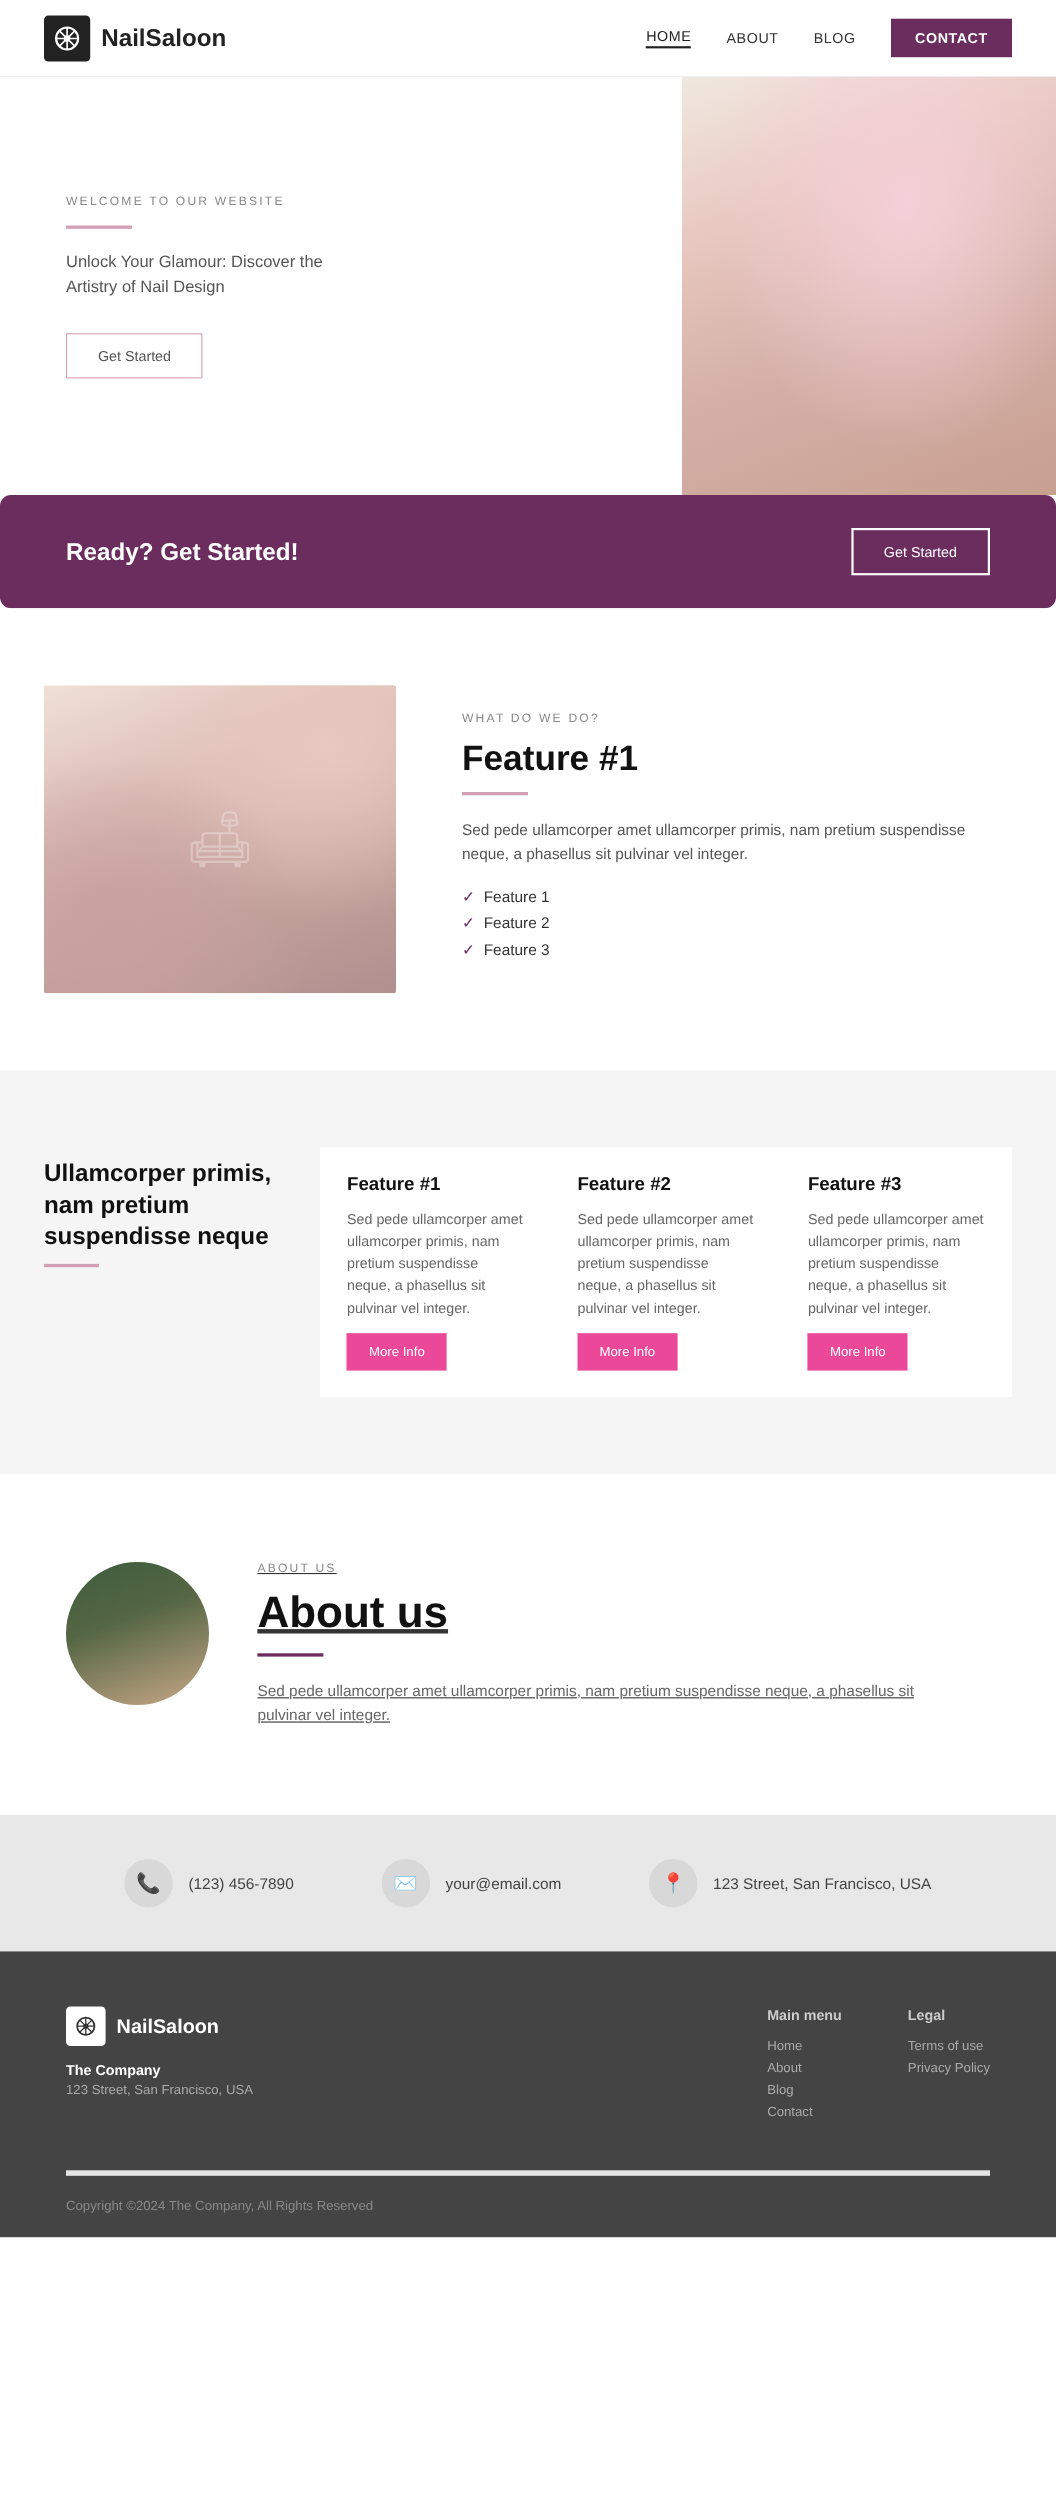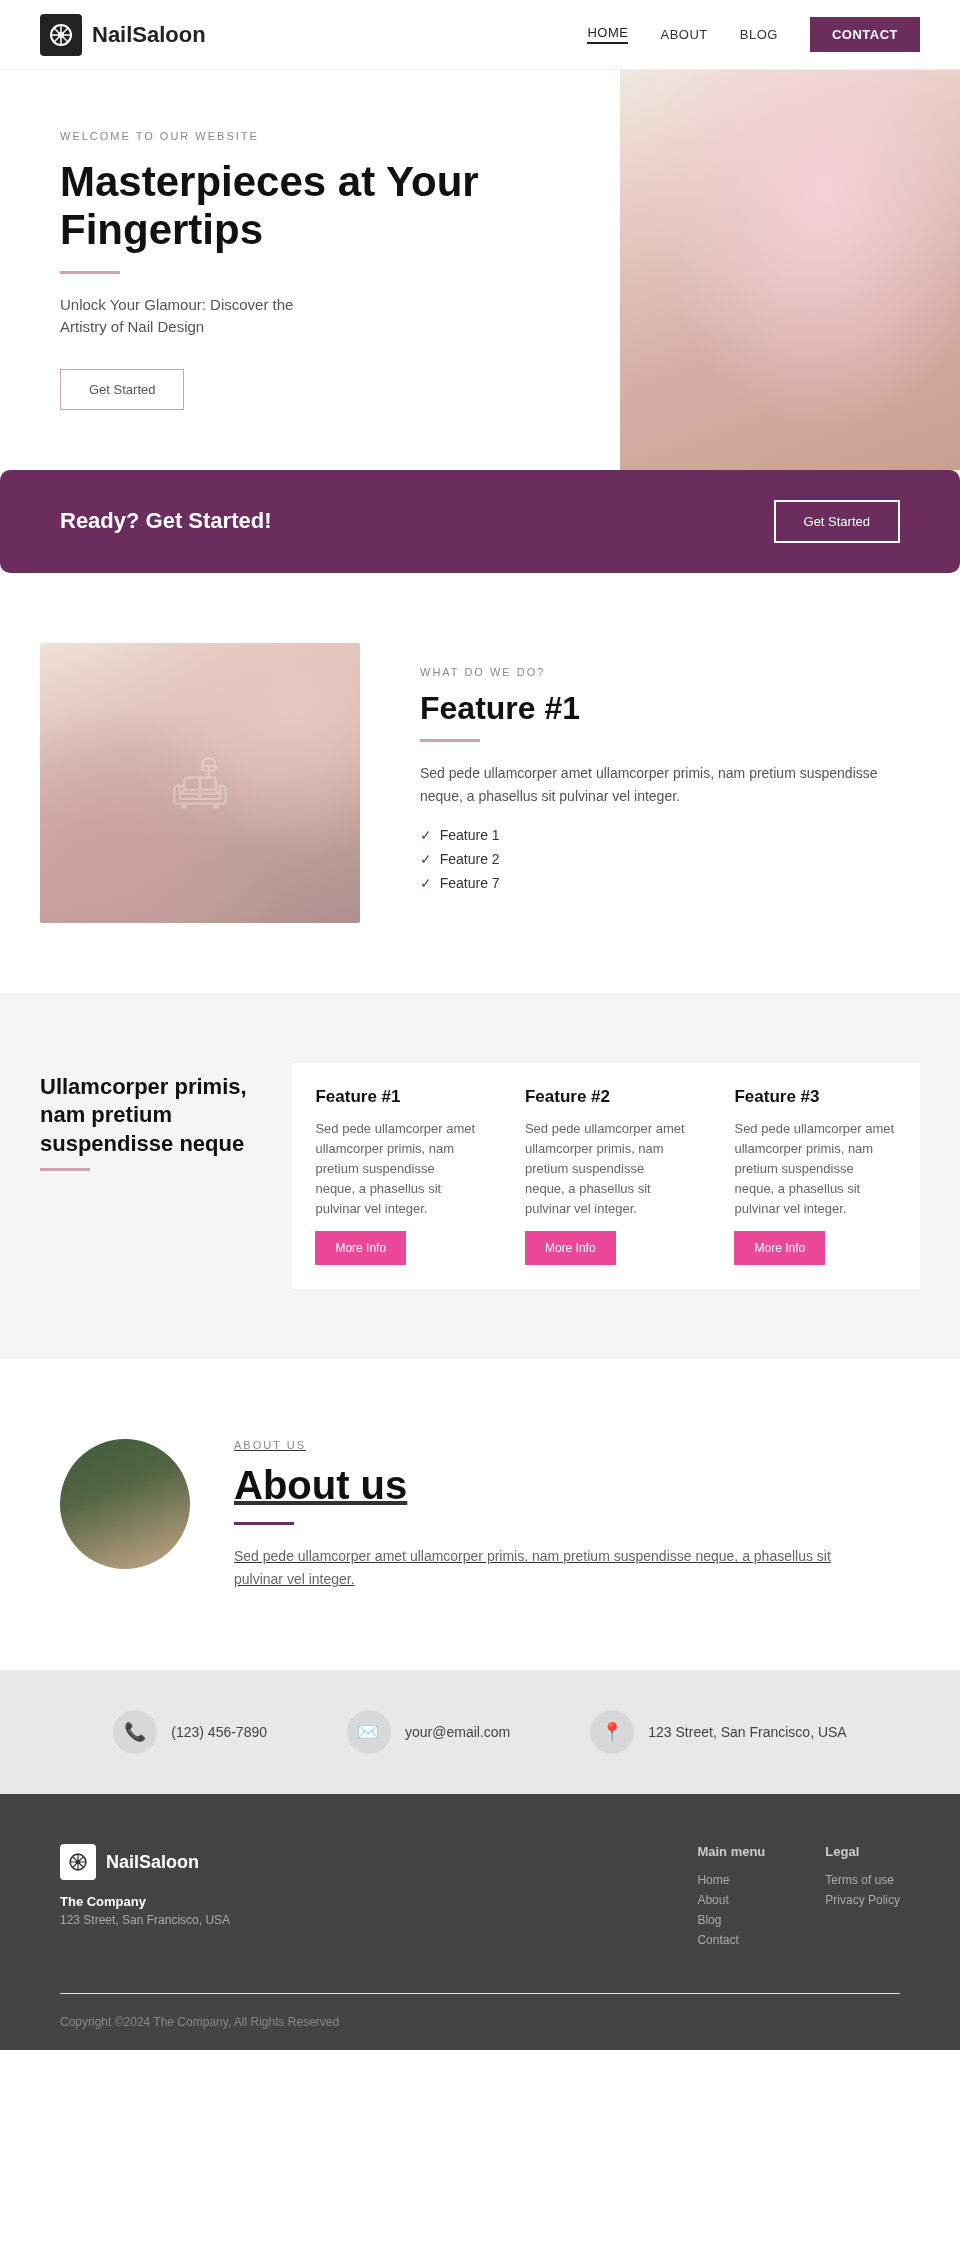--- a/index.html
+++ b/index.html
@@ -207,21 +207,21 @@
     .footer-col { }
     .footer-col-title {
       font-size: 13px; font-weight: 600; color: #ccc;
       font-family: sans-serif; margin-bottom: 14px;
     }
     .footer-link {
       display: block; font-size: 12px; color: #aaa;
       font-family: sans-serif; text-decoration: none; margin-bottom: 6px;
     }
     .footer-bottom {
-      border-top: 1px solid #e5e5e5; padding-top: 18px;
+      border-top: 5px solid #e5e5e5; padding-top: 18px;
     }
     .footer-copyright {
       font-size: 12px; color: #888; font-family: sans-serif;
     }
 
     
     .salon-room-img {
       width: 100%; height: 100%;
       background:
         radial-gradient(ellipse at 20% 80%, #c8a0a0 0%, transparent 50%),
@@ -261,24 +261,20 @@
     <a href="#" class="nav-link active">HOME</a>
     <a href="#" class="nav-link">ABOUT</a>
     <a href="#" class="nav-link">BLOG</a>
     <button class="nav-contact-btn">CONTACT</button>
   </div>
 </nav>
 
 <section class="hero">
   <div class="hero-left">
     <div class="hero-welcome">WELCOME TO OUR WEBSITE</div>
-    <h1 class="hero-title">
-      <span>Masterpieces at Your</span><br>
-      <span>Fingertips</span>
-    </h1>
     <div class="hero-divider"></div>
     <p class="hero-subtitle">Unlock Your Glamour: Discover the Artistry of Nail Design</p>
     <button class="hero-btn">Get Started</button>
   </div>
   <div class="hero-right">
     <div class="woman-img">
     </div>
   </div>
 </section>
 
@@ -300,21 +296,21 @@
       <li>
         <span class="check-icon">✓</span>
         <span>Feature 1</span>
       </li>
       <li>
         <span class="check-icon">✓</span>
         <span>Feature 2</span>
       </li>
       <li>
         <span class="check-icon">✓</span>
-        <span>Feature 7</span>
+        <span>Feature 3</span>
       </li>
     </ul>
   </div>
 </section>
 
 <section class="cards-section">
   <div class="cards-grid">
     <div class="card-intro">
       <p class="card-intro-title">Ullamcorper primis, nam pretium suspendisse neque</p>
       <div class="card-intro-divider"></div>

